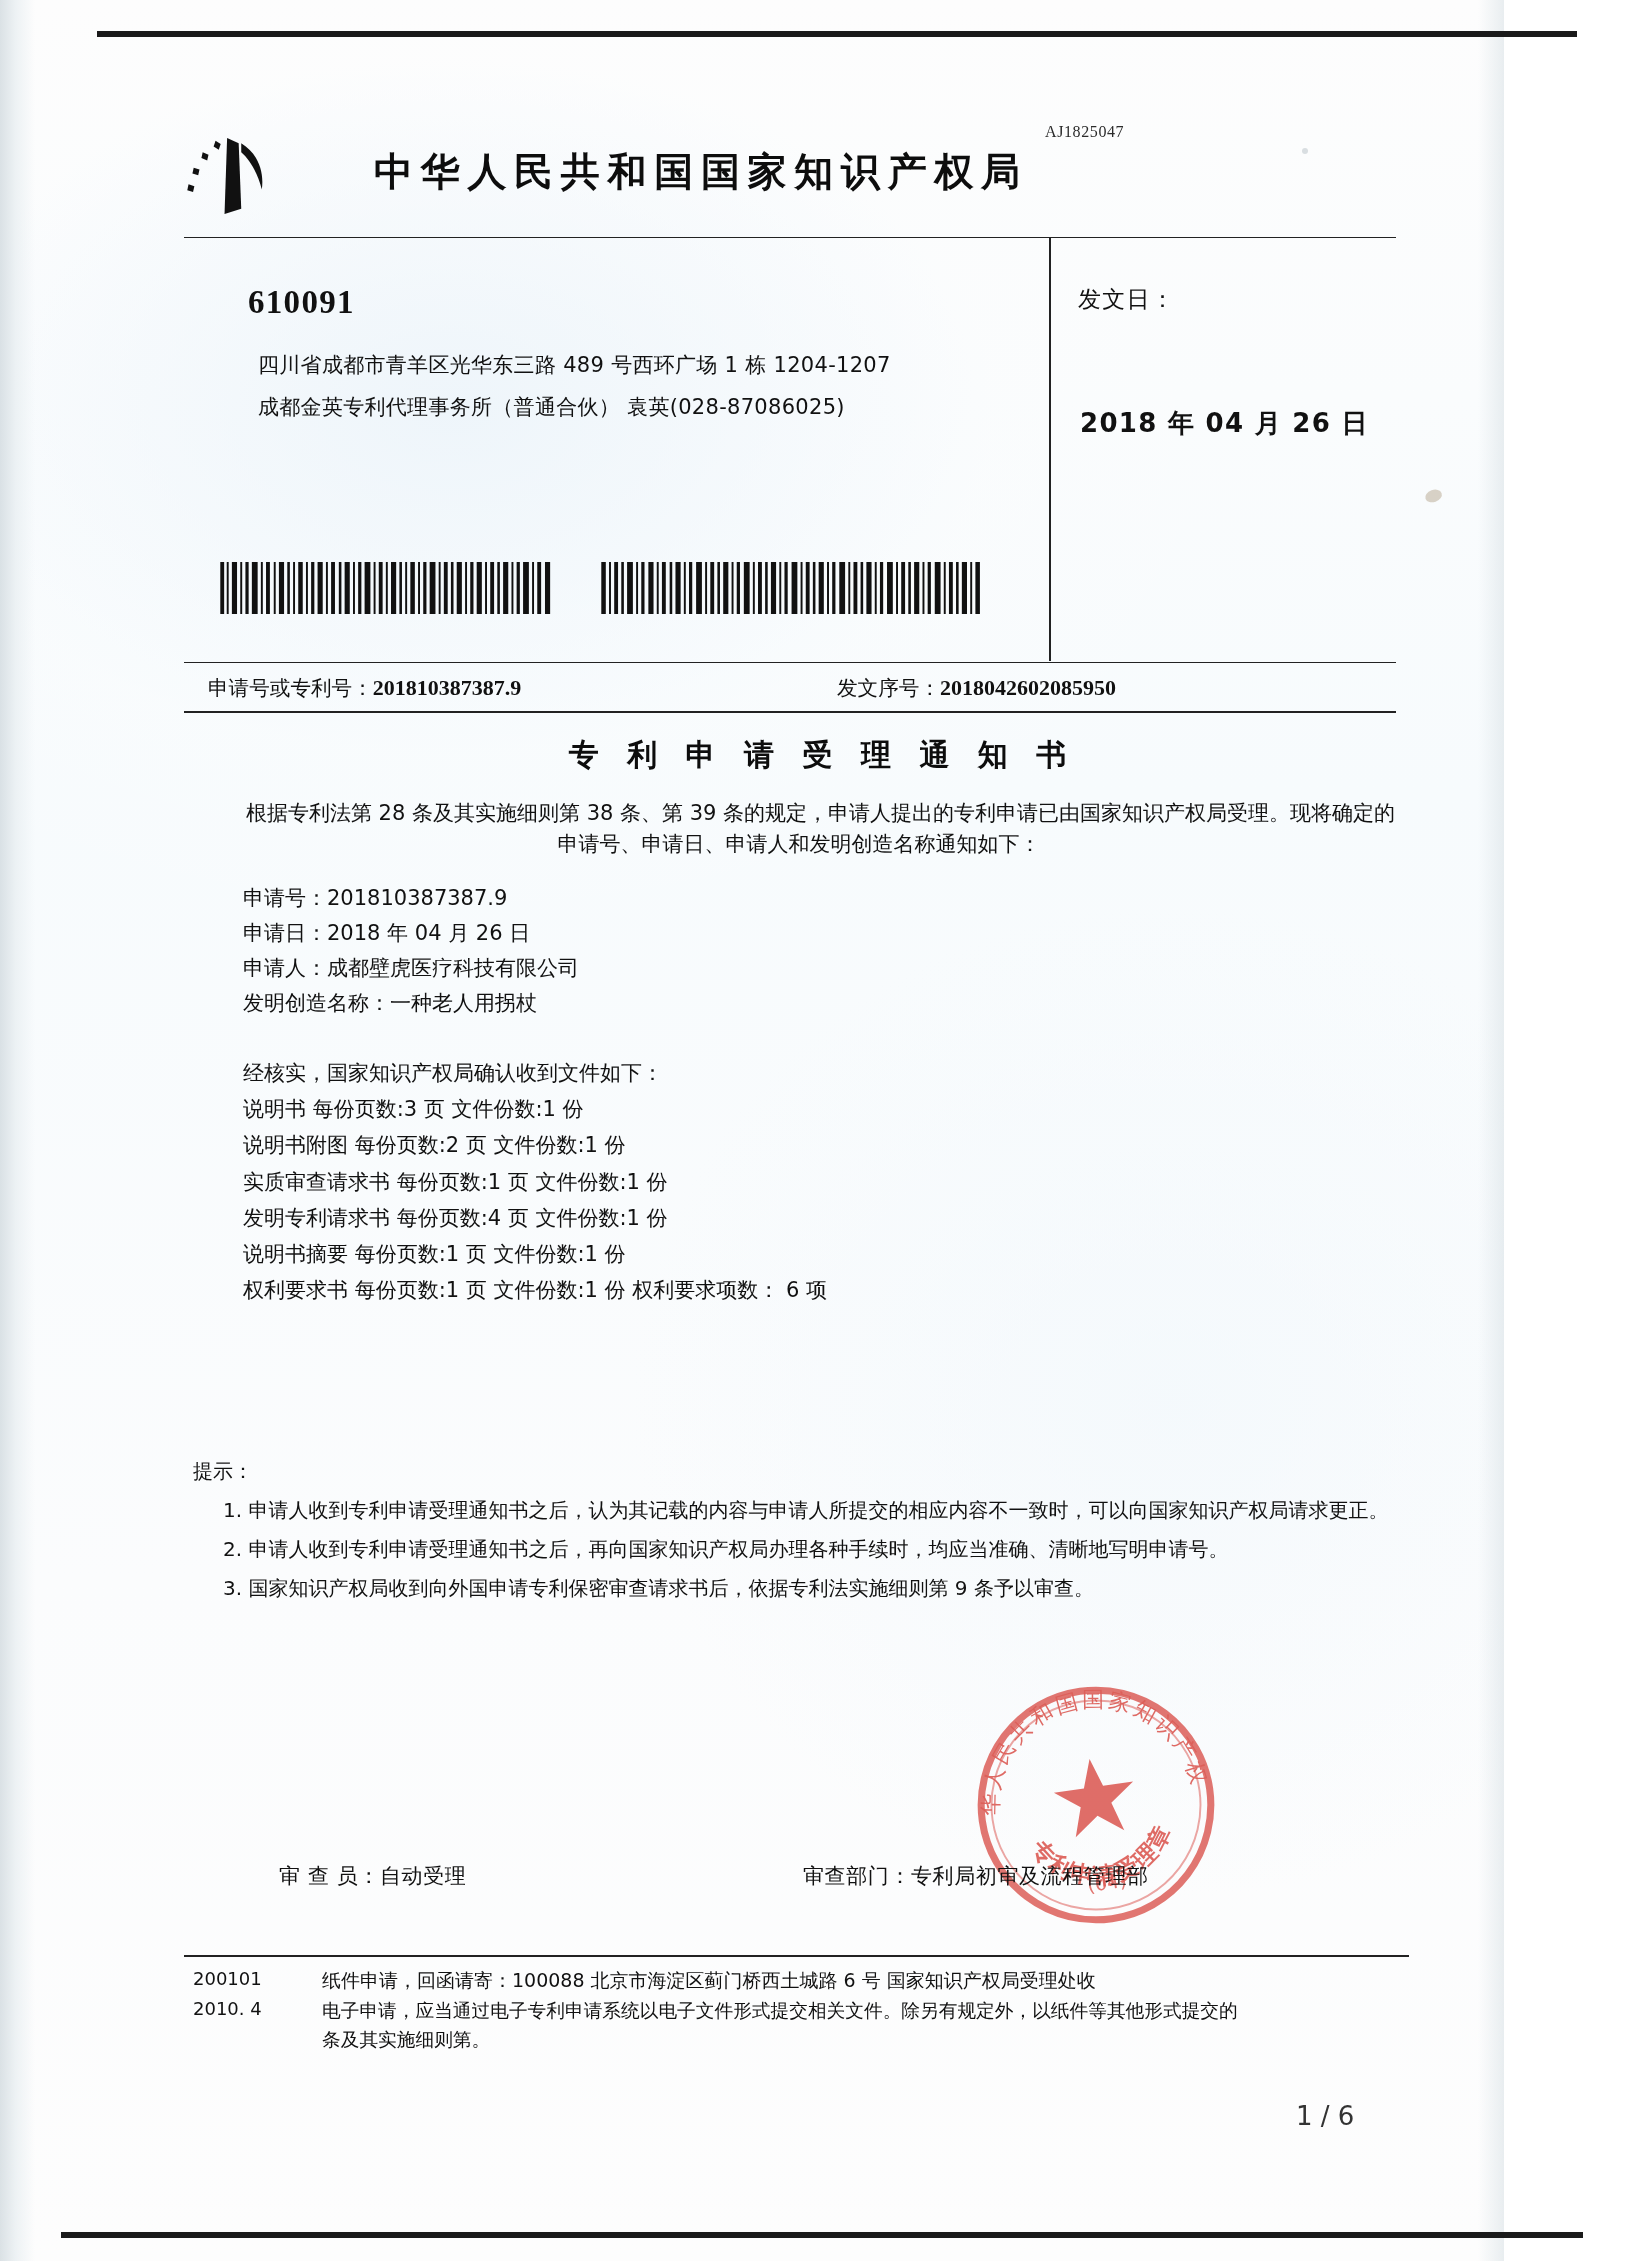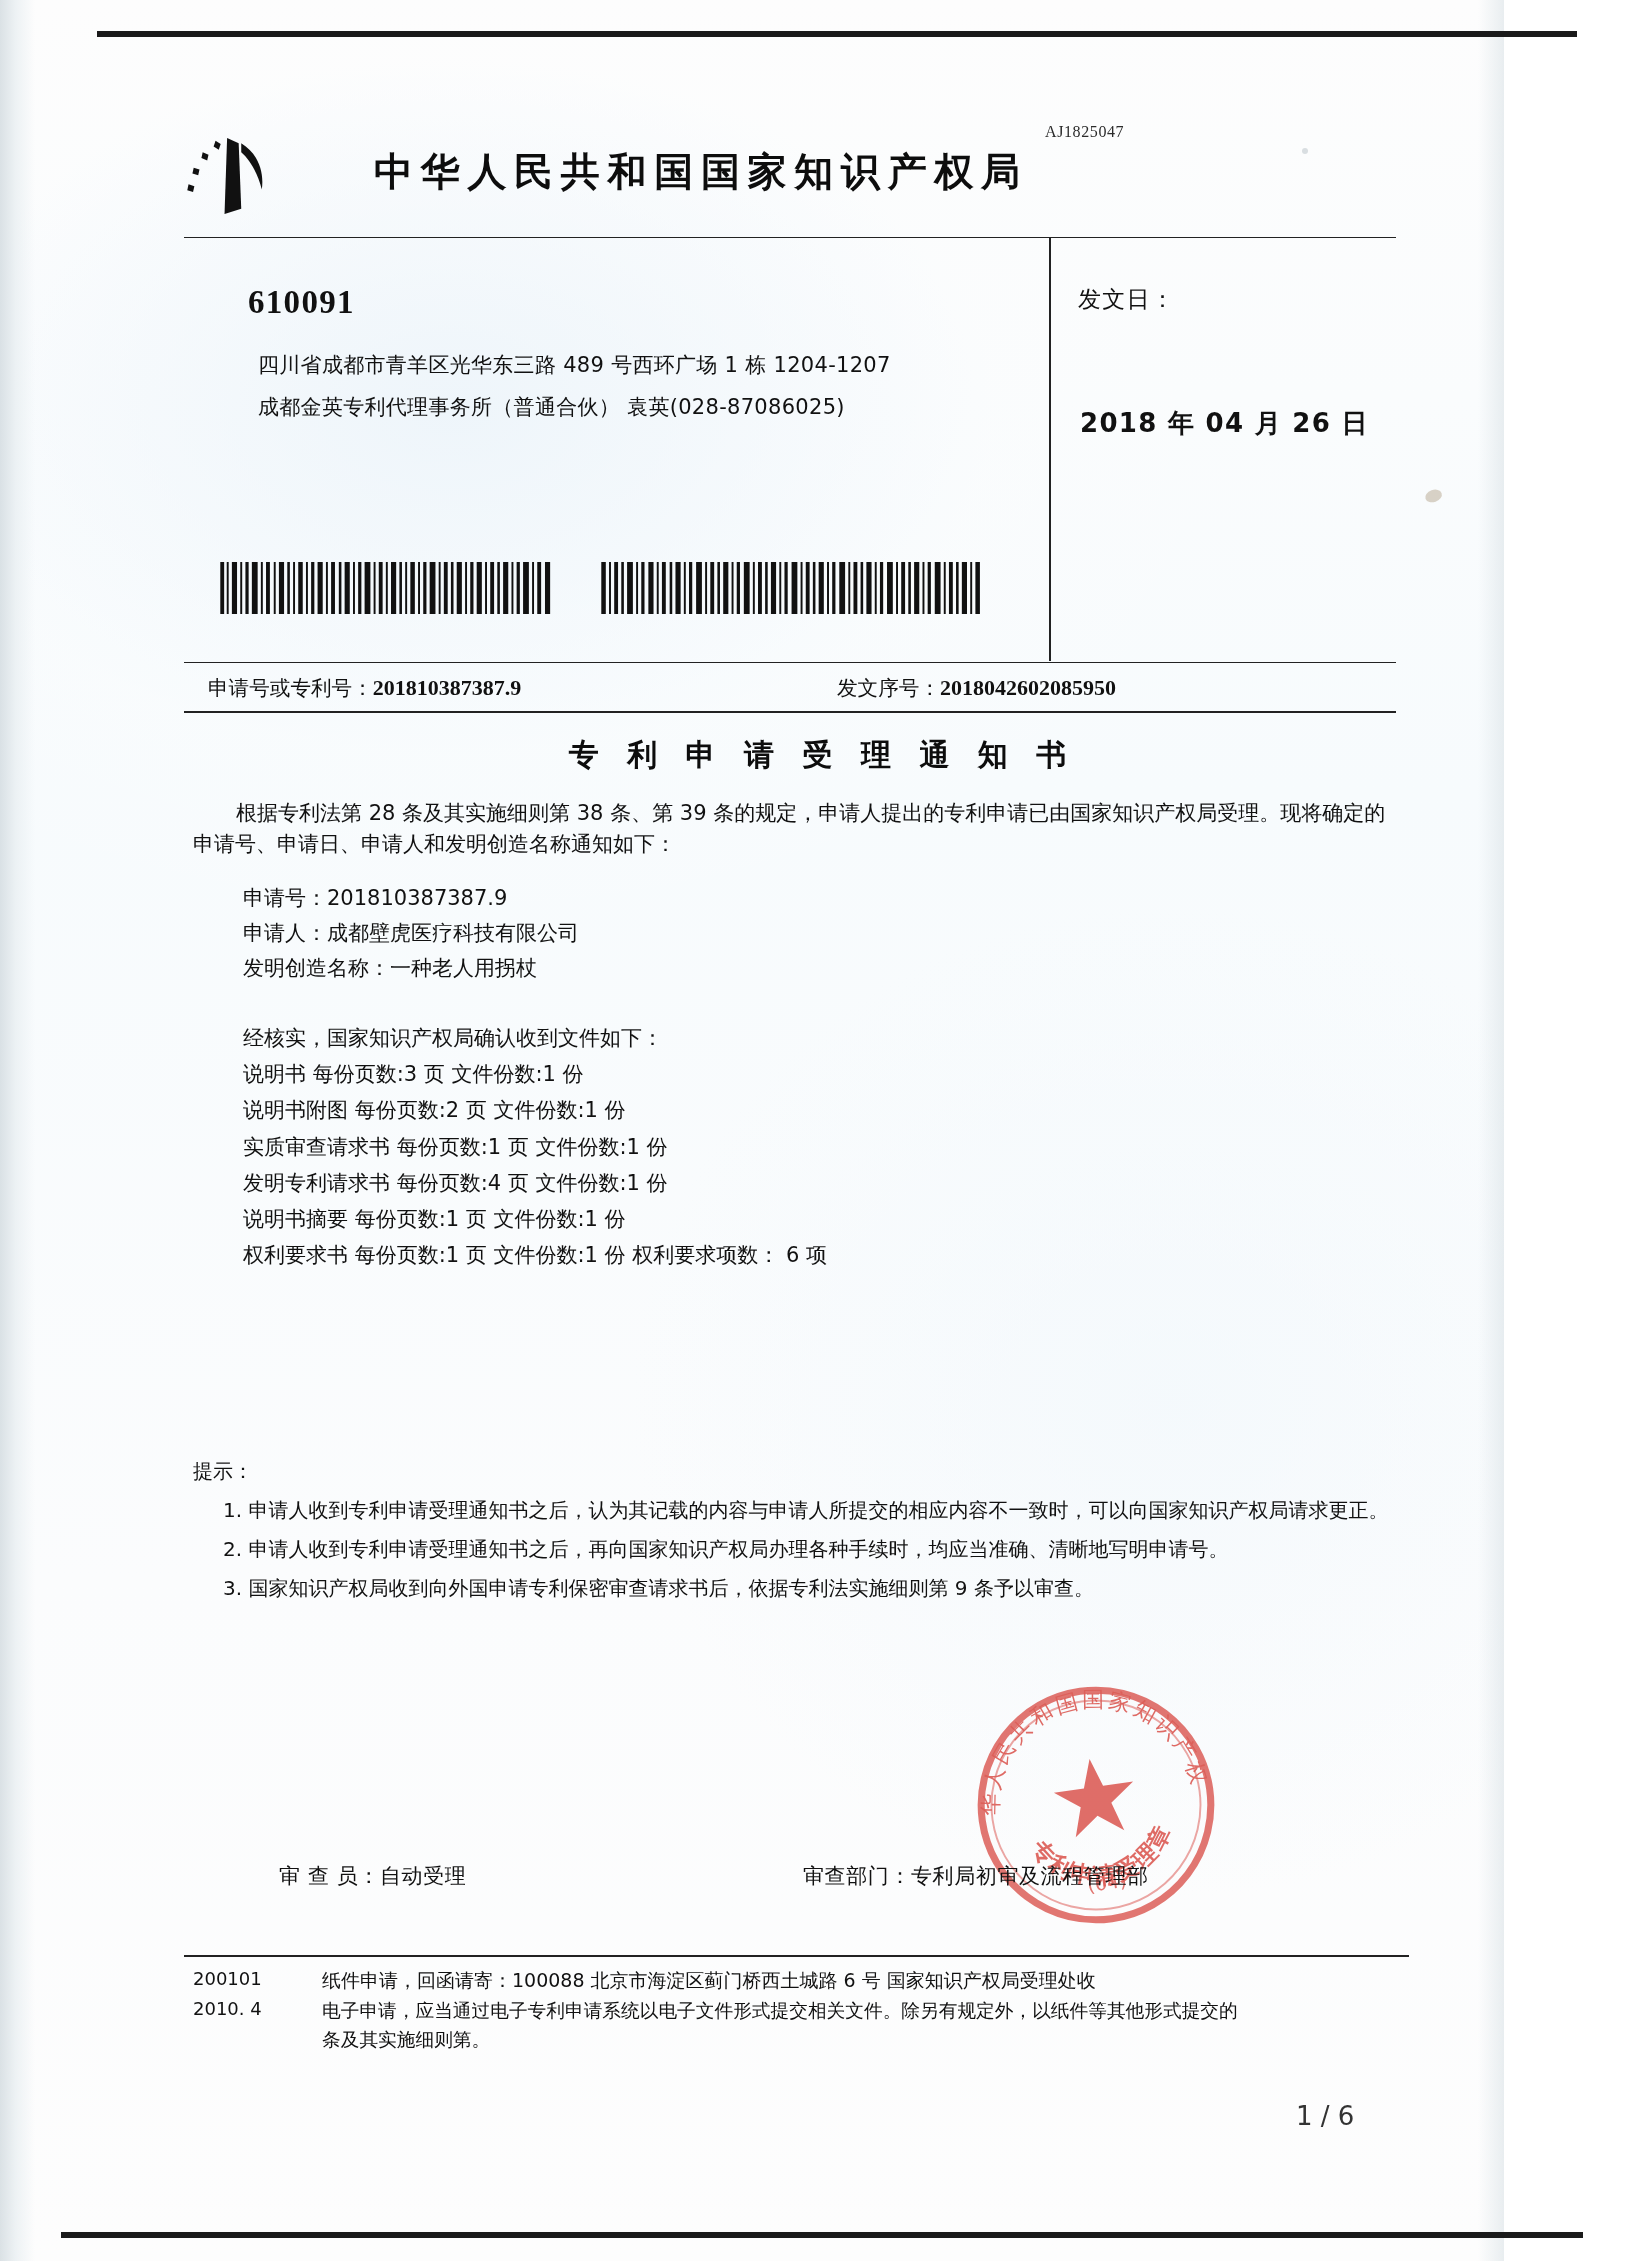--- a/index.html
+++ b/index.html
@@ -190,20 +190,21 @@
     left: 193px; top: 798px;
     width: 1212px;
     font-family: "DejaVu Sans", sans-serif;
     font-size: 21px;
     line-height: 1.48;
     color: #111;
   }
   .para-indent {
     text-indent: 43px;
     margin-bottom: 23px;
+    text-align: center;
   }
   .info-line {
     margin-left: 50px;
     margin-top: 3.9px;
     white-space: nowrap;
   }
   .gap-block { height: 36px; }
   .docs-head {
     margin-left: 50px;
     margin-top: 2.6px;
@@ -479,20 +480,21 @@
   <div class="issueno">
     <span>发文序号：</span><b>2018042602085950</b>
   </div>
   <div class="rule-under-nums"></div>
 
   <div class="doc-title">专 利 申 请 受 理 通 知 书</div>
 
   <div class="body-wrap">
     <div class="para-indent">根据专利法第 28 条及其实施细则第 38 条、第 39 条的规定，申请人提出的专利申请已由国家知识产权局受理。现将确定的申请号、申请日、申请人和发明创造名称通知如下：</div>
     <div class="info-line">申请号：201810387387.9</div>
+    <div class="info-line">申请日：2018 年 04 月 26 日</div>
     <div class="info-line">申请人：成都壁虎医疗科技有限公司</div>
     <div class="info-line">发明创造名称：一种老人用拐杖</div>
 
     <div class="gap-block"></div>
 
     <div class="docs-head">经核实，国家知识产权局确认收到文件如下：</div>
     <div class="doc-item">说明书 每份页数:3 页 文件份数:1 份</div>
     <div class="doc-item">说明书附图 每份页数:2 页 文件份数:1 份</div>
     <div class="doc-item">实质审查请求书 每份页数:1 页 文件份数:1 份</div>
     <div class="doc-item">发明专利请求书 每份页数:4 页 文件份数:1 份</div>

